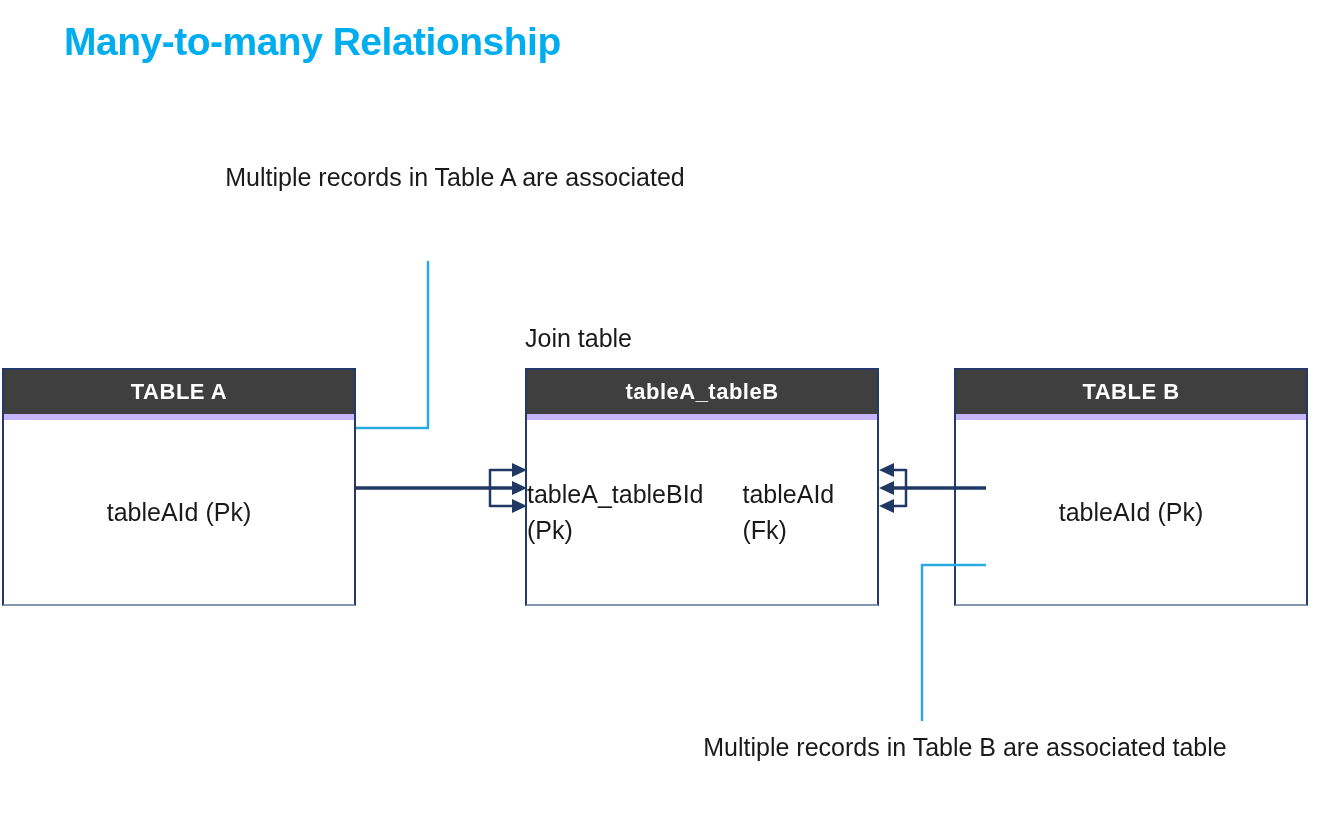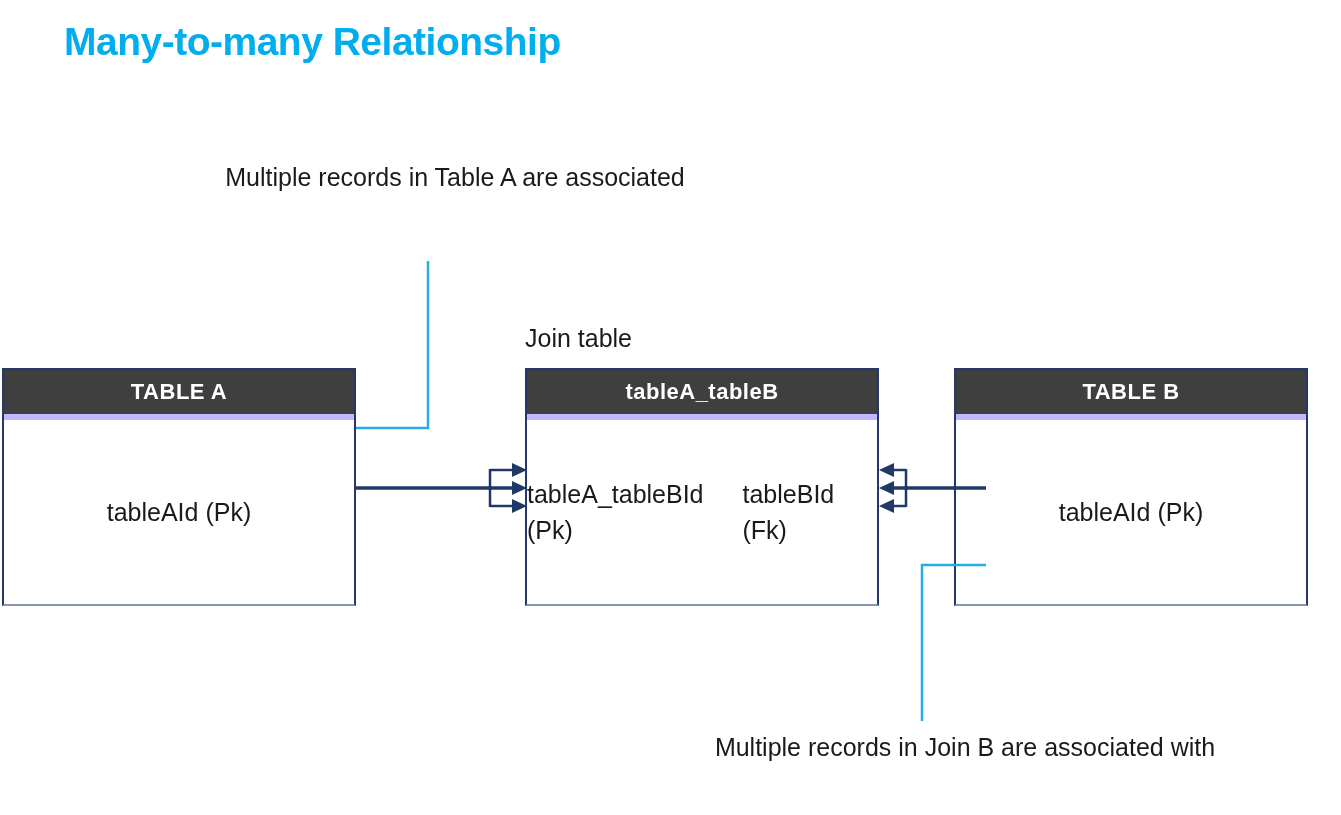--- a/index.html
+++ b/index.html
@@ -116,21 +116,21 @@
       <div>tableAId (Pk)</div>
     </div>
   </div>
 
   <div class="table-box pos-join">
     <div class="table-header">
       <span>tableA_tableB</span>
     </div>
     <div class="table-body">
       <div>tableA_tableBId (Pk)</div>
-      <div>tableBId (Fk)</div>
+      <div>tableAId (Fk)</div>
     </div>
   </div>
 
   <div class="table-box pos-b">
     <div class="table-header">
       <span>TABLE B</span>
     </div>
     <div class="table-body">
       <div>tableAId (Pk)</div>
     </div>
@@ -161,16 +161,16 @@
       <line class="navy" x1="906" y1="469" x2="906" y2="507"></line>
       <line class="navy" x1="906" y1="470" x2="892" y2="470"></line>
       <line class="navy" x1="906" y1="506" x2="892" y2="506"></line>
       <polygon class="navy-fill" points="879,470 894,463 894,477"></polygon>
       <polygon class="navy-fill" points="879,488 894,481 894,495"></polygon>
       <polygon class="navy-fill" points="879,506 894,499 894,513"></polygon>
     </g>
   </svg>
 
   <div class="annotation annotation-bottom">
-    <div>Multiple records in Join B are associated with</div>
+    <div>Multiple records in Table B are associated table</div>
   </div>
 
 </div>
 
 </body></html>

